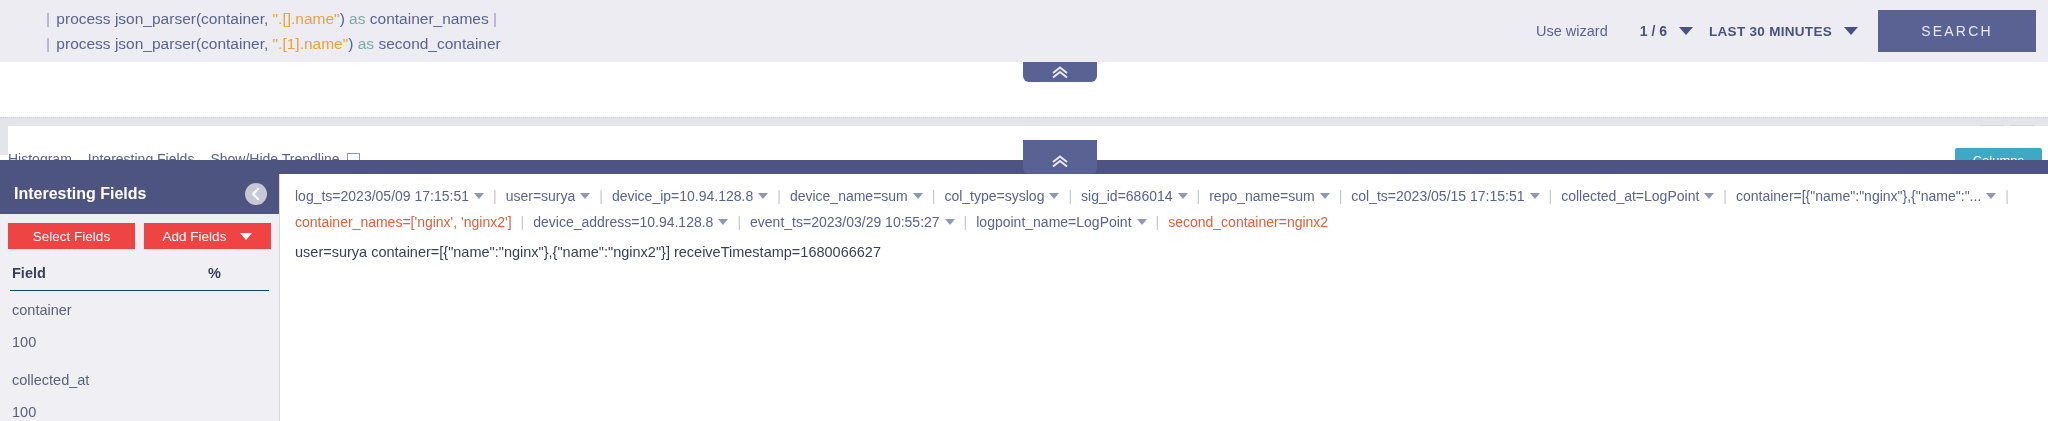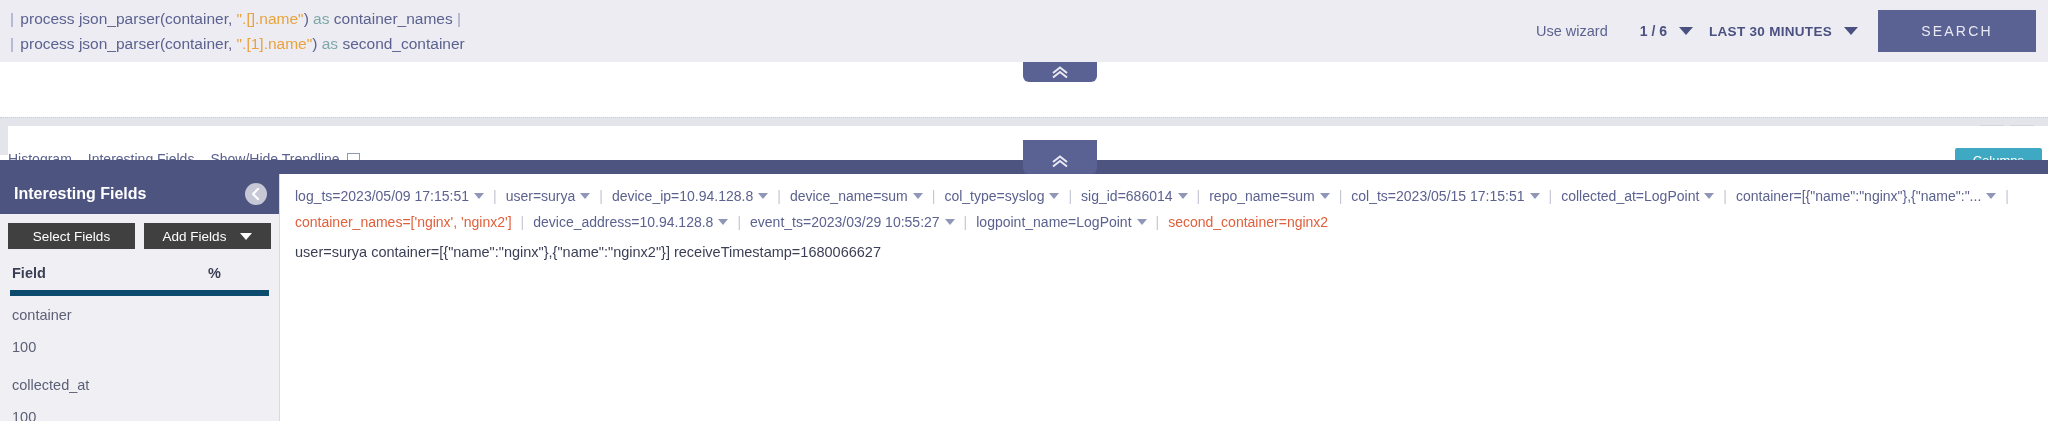--- a/index.html
+++ b/index.html
@@ -19,20 +19,21 @@
     display: flex; align-items: stretch;
   }
   .query-text {
     flex: 1 1 auto;
     padding: 6px 14px 2px 10px;
     font-size: 15.5px;
     line-height: 25px;
     color: #5b628f;
     white-space: nowrap;
     overflow: hidden;
+    margin-left: 36px;
   }
   .query-line { white-space: nowrap; }
   .q-pipe  { color: #9aa0c4; padding-right: 2px; }
   .q-main  { color: #5b628f; }
   .q-str   { color: #e8a33d; }
   .q-as    { color: #7fa8a8; }
   .q-var   { color: #5b628f; }
 
   .qb-right {
     flex: 0 0 auto; display: flex; align-items: center;
@@ -162,36 +163,36 @@
     font-size: 16px; font-weight: bold;
   }
   .collapse-circle {
     width: 22px; height: 22px; border-radius: 50%;
     background: #c6c8d6;
     display: flex; align-items: center; justify-content: center;
     cursor: pointer;
   }
   .fieldbtns { display: flex; gap: 9px; padding: 9px 8px 8px 8px; }
   .fbtn {
-    flex: 1 1 0; height: 26px; background: #404040; color: #ffffff;
+    flex: 1 1 0; height: 26px; background: #ef4444; color: #ffffff;
     font-size: 13.5px; display: flex; align-items: center; justify-content: center;
     gap: 14px; cursor: pointer; border: none;
     font-family: "Liberation Sans", sans-serif;
   }
   .fbtn .caret-w {
     width: 0; height: 0;
     border-left: 6px solid transparent;
     border-right: 6px solid transparent;
     border-top: 7px solid #ffffff;
   }
   .ftable { padding: 0 10px; }
   .ftable-head {
     display: flex; justify-content: space-between;
     font-size: 14.5px; font-weight: bold; color: #3b3f55;
-    padding: 8px 4px 9px 2px; border-bottom: 6px solid #0c4a6e;
+    padding: 8px 4px 9px 2px; border-bottom: 1px solid #0c4a6e;
   }
   .ftable-head .pct { padding-right: 44px; }
   .frow {
     display: flex; justify-content: space-between;
     font-size: 14.5px; color: #5a5f75;
     padding: 11px 4px 11px 2px;
     flex-direction: column;
   }
   .frow .pct { padding-right: 44px; margin-top: 16px; }
 

